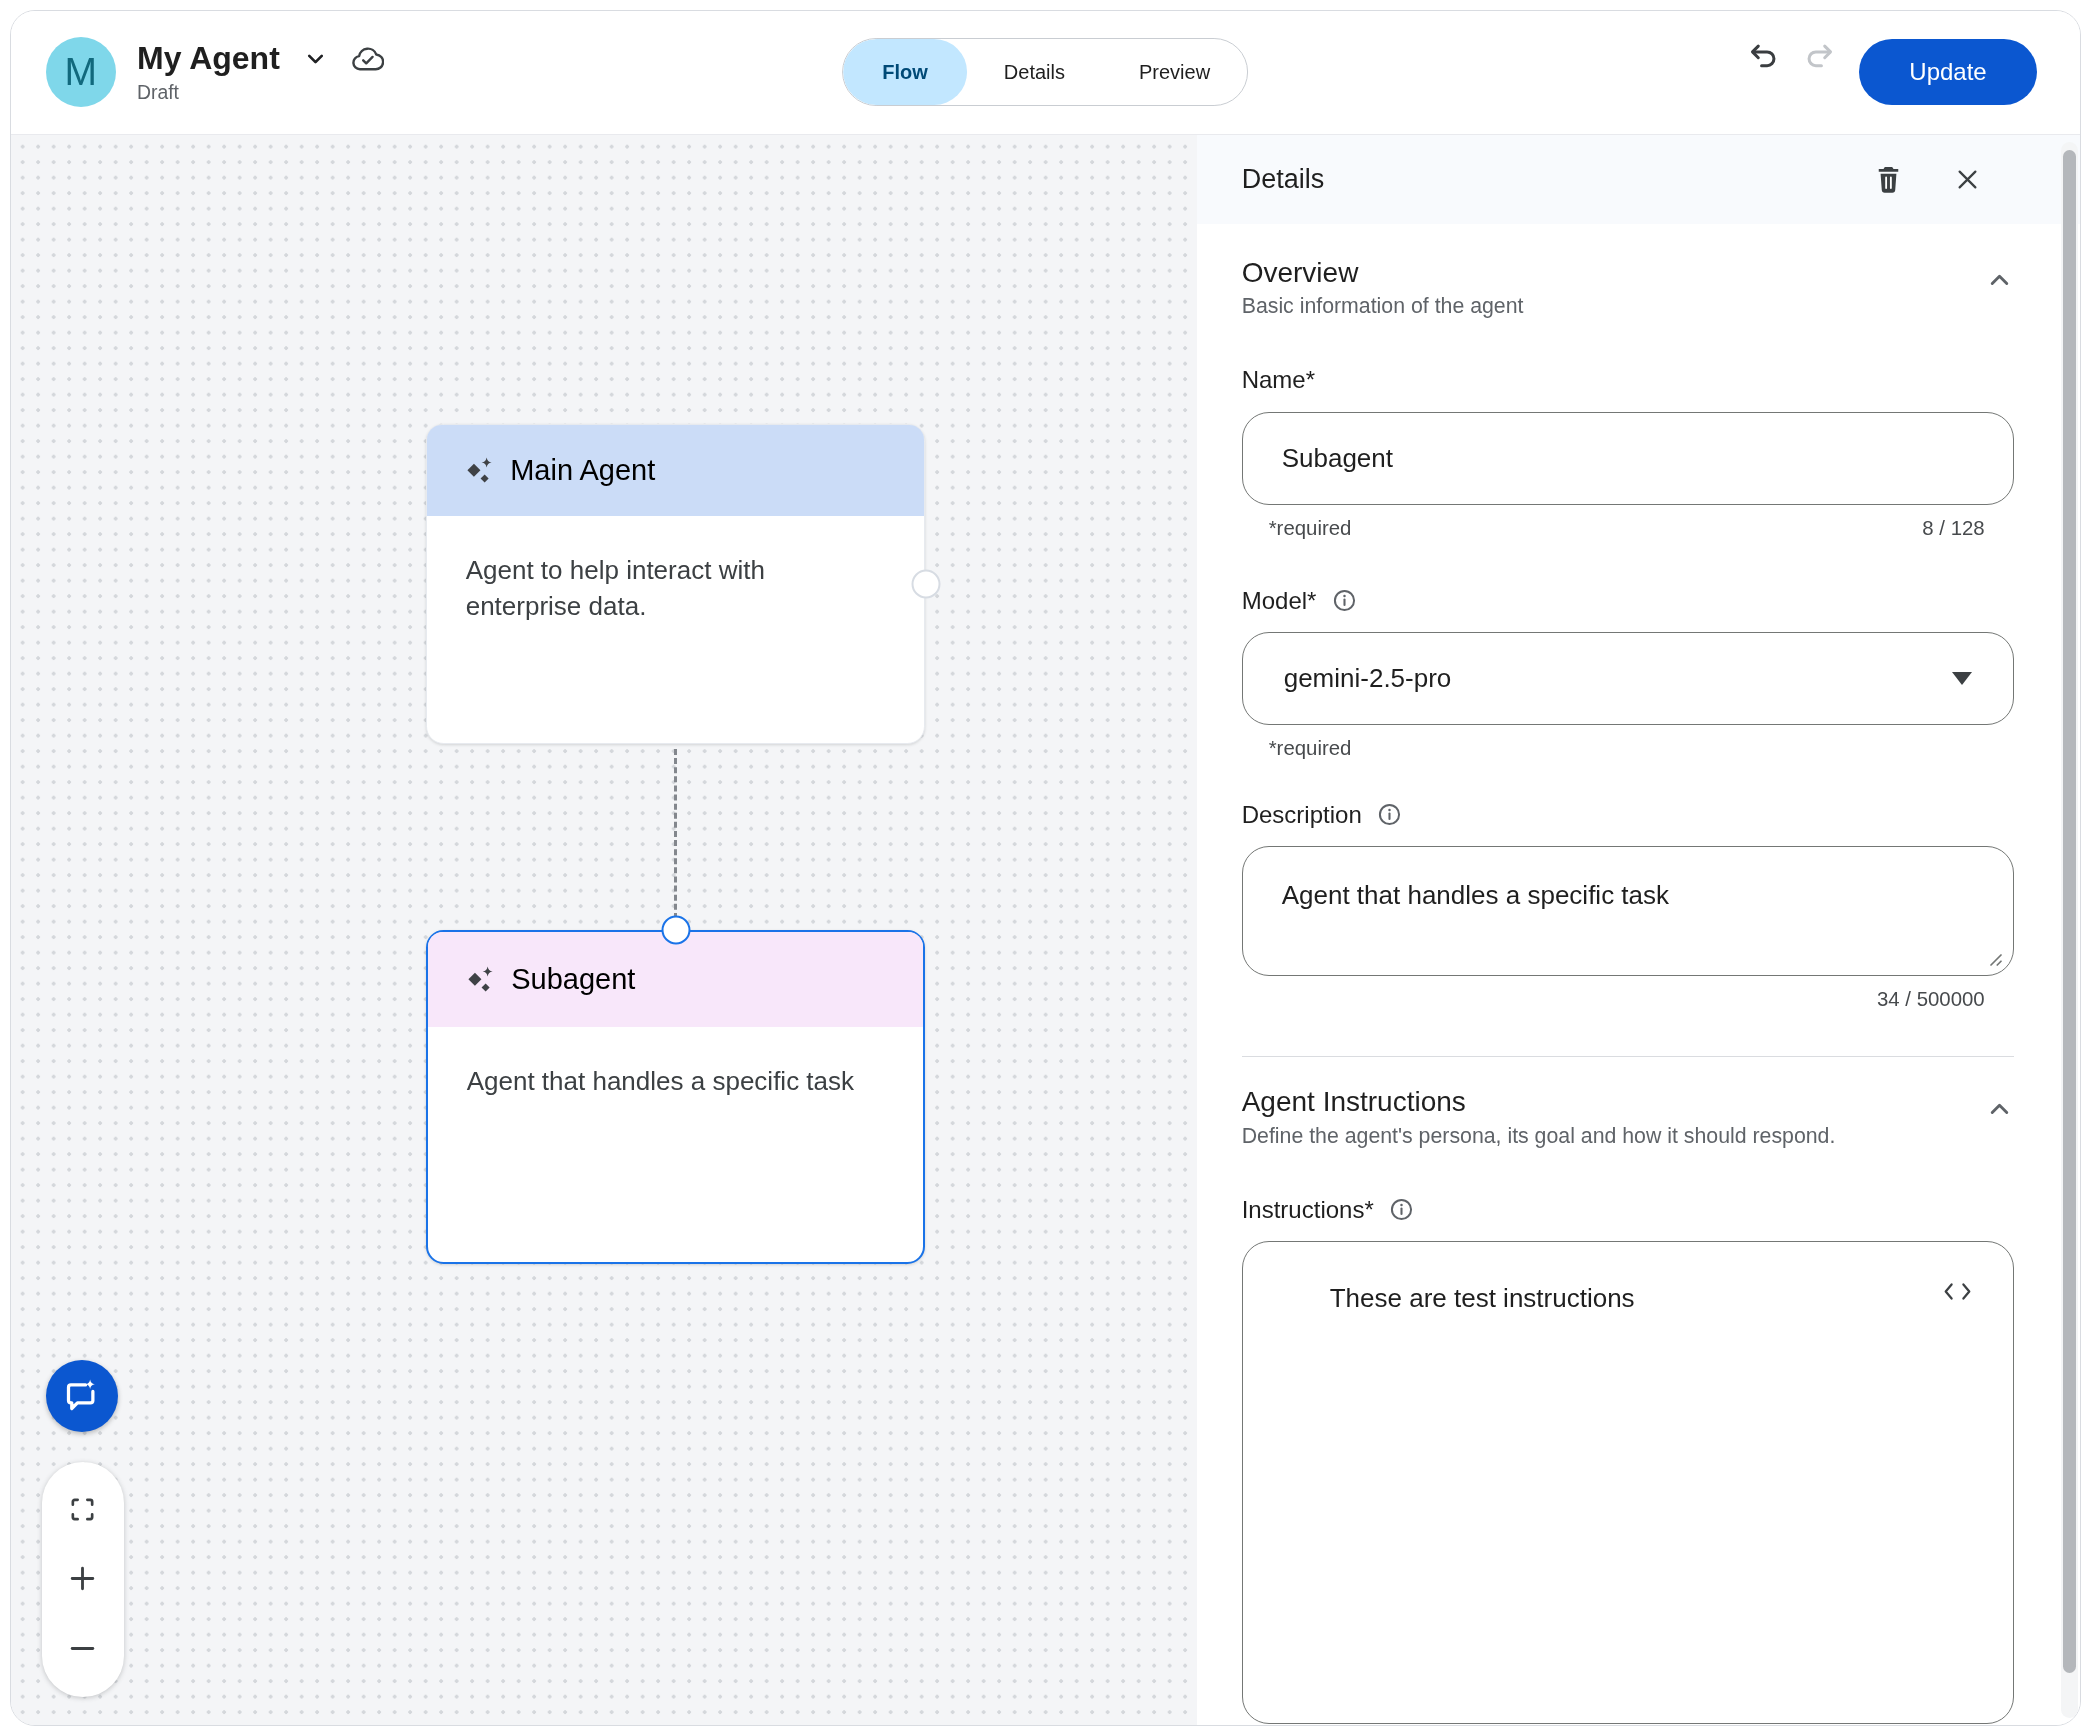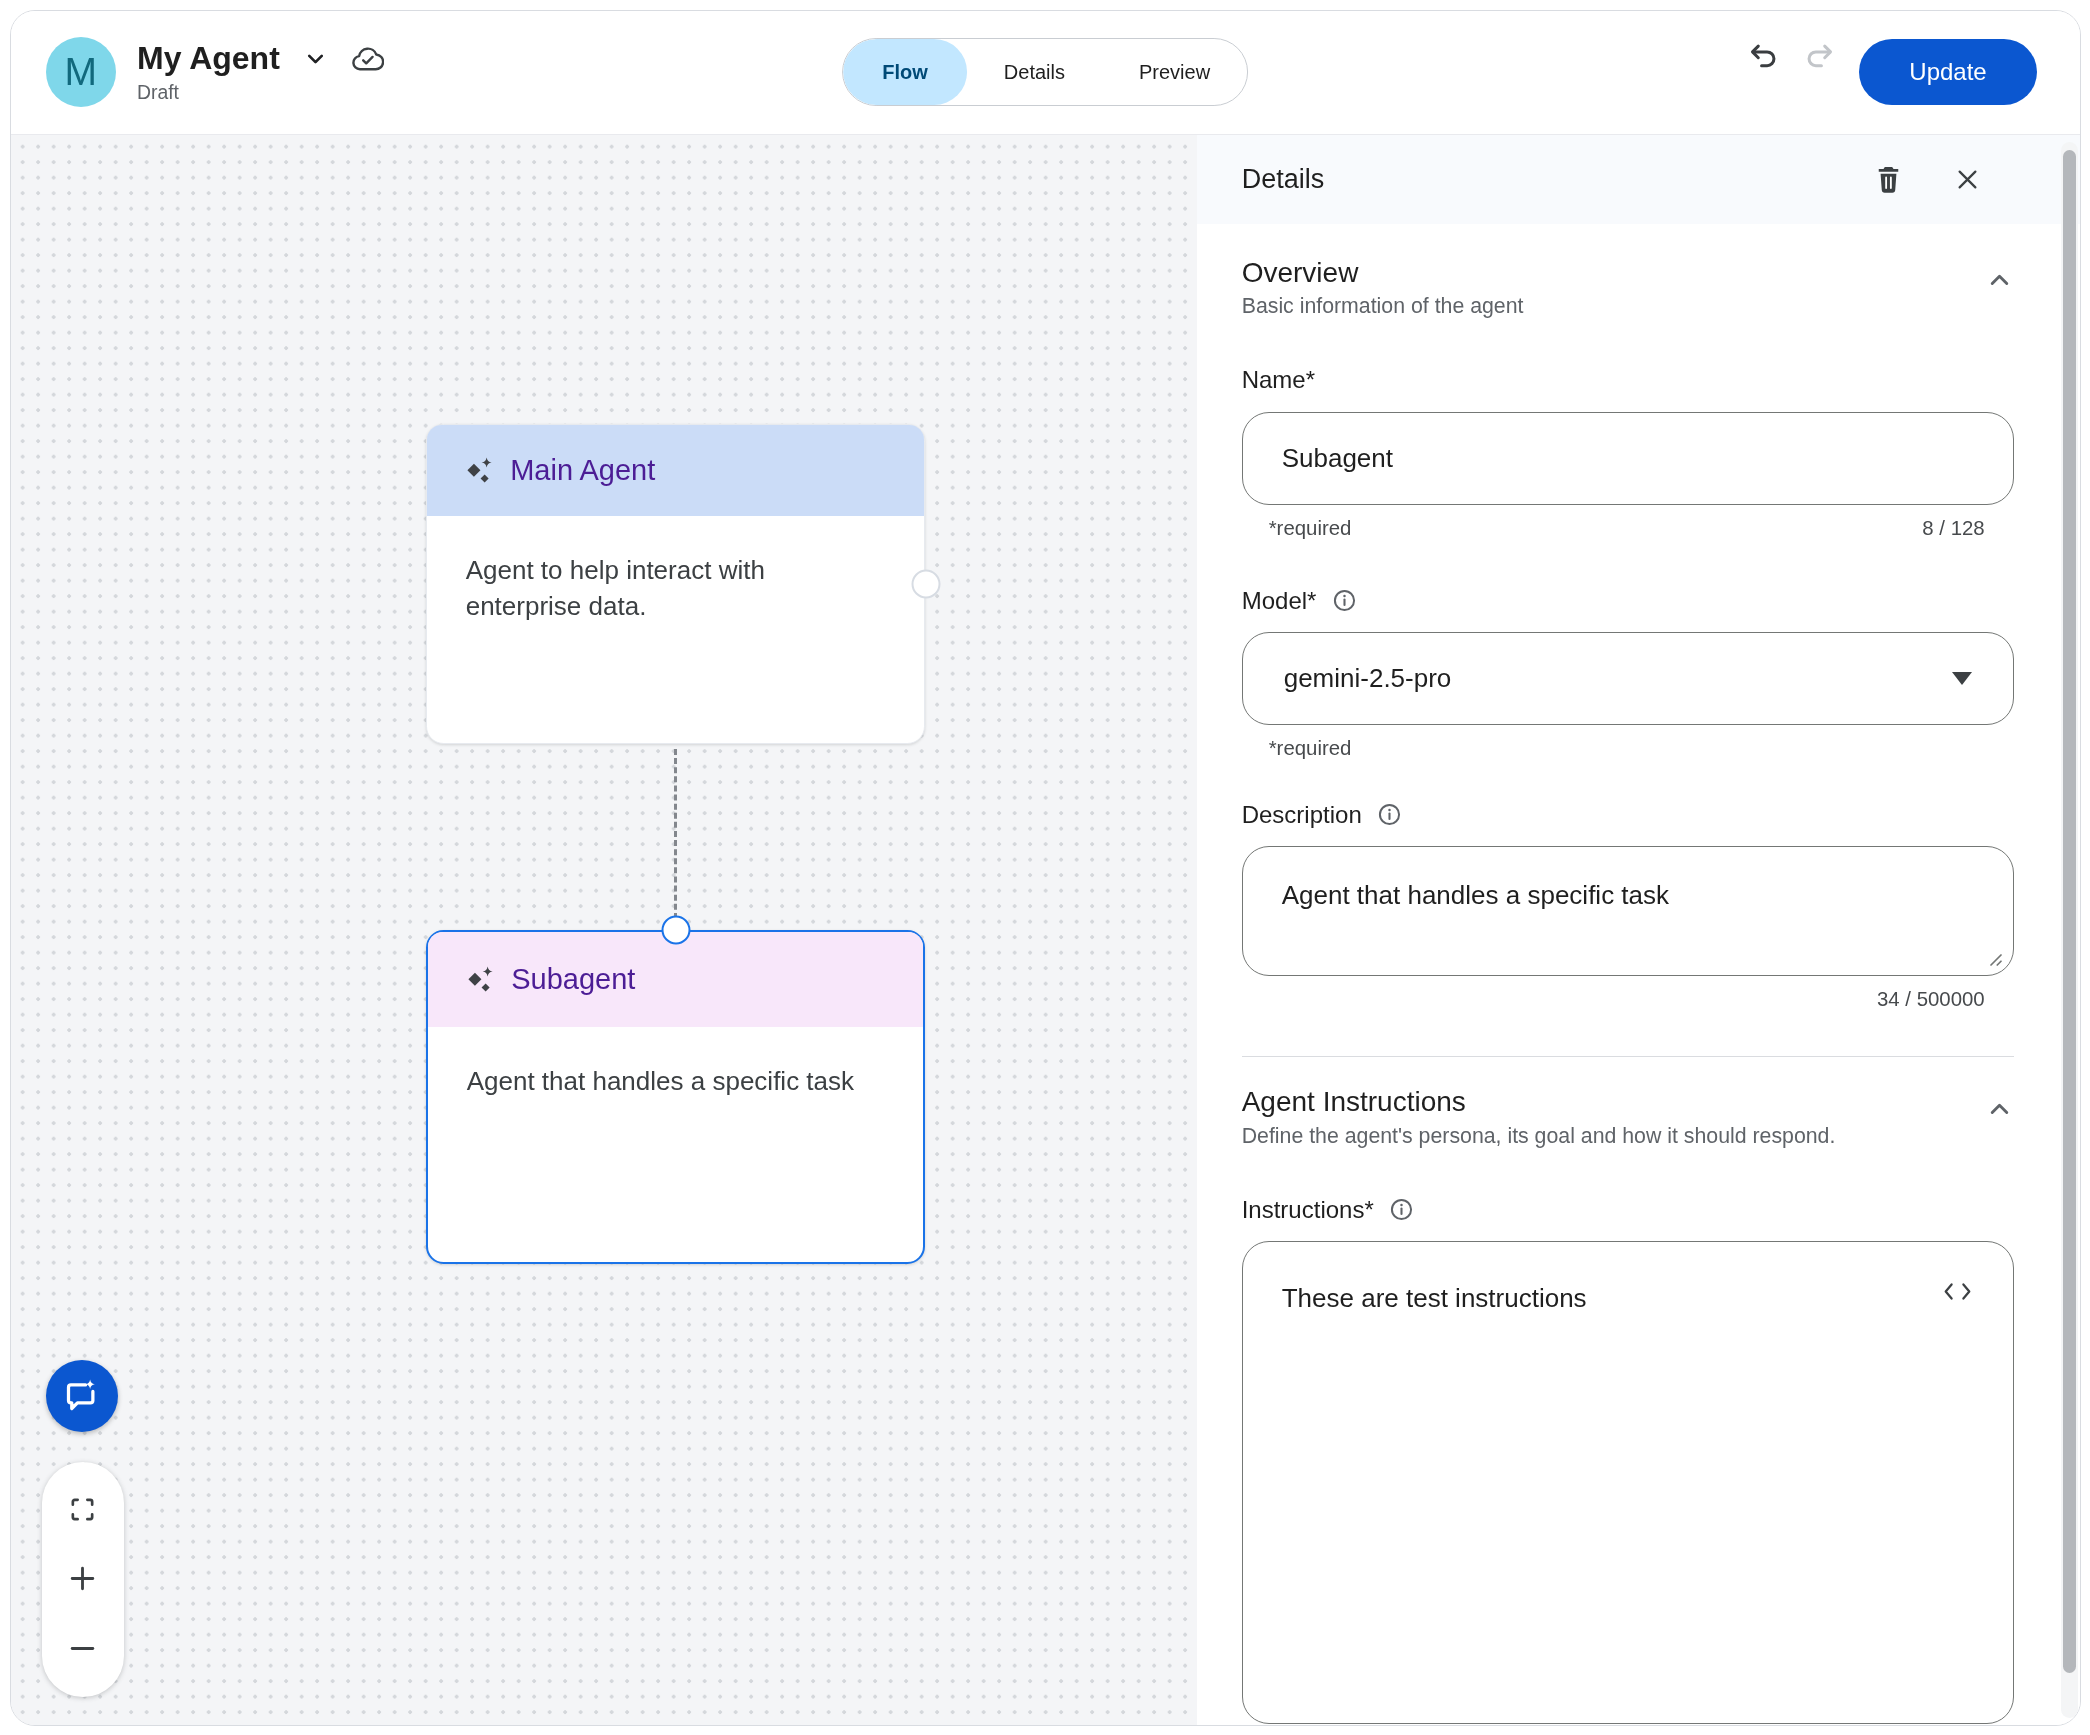--- a/index.html
+++ b/index.html
@@ -38,21 +38,21 @@
     background-size:15.5px 15.5px; background-position:3.9px 3.9px; }
 
   .node { position:absolute; width:499px; background:#fff; border-radius:17.5px;
     box-shadow:0 1px 2.9px rgba(60,64,67,.18); border:1.5px solid #e7eaef; }
   .node-main { left:415px; top:289px; height:320px; }
   .node-sub { left:415px; top:795px; height:334px; border:2.9px solid #1a73e8; }
   .node-header { display:flex; align-items:center; gap:15.5px; padding:0 37px;
     border-radius:14.6px 14.6px 0 0; height:91px; }
   .node-main .node-header { background:#cbdcf7; }
   .node-sub .node-header { background:#f8e7fa; height:95px; }
-  .node-title { font-size:29px; font-weight:500; color:#4c1d95; }
+  .node-title { font-size:29px; font-weight:500; color:#000000; }
   .node-body { padding:37px 39px; font-size:26px; line-height:1.38; color:#3c4043; }
 
   .port { position:absolute; border-radius:50%; background:#fff; }
   .port-right { left:915px; top:449px; width:29px; height:29px; border:2.4px solid #d7dce3; transform:translate(-50%,-50%); }
   .port-top { left:665px; top:795px; width:29px; height:29px; border:2.9px solid #1a73e8; transform:translate(-50%,-50%); z-index:3; }
   .connector { position:absolute; left:663px; top:614px; height:179px; width:0;
     border-left:3.4px dashed #83878d; }
 
   .fab { position:absolute; left:35px; top:1225px; width:72px; height:72px; border-radius:50%;
     background:#0b57d0; border:none; cursor:pointer; display:flex; align-items:center; justify-content:center;
@@ -82,21 +82,21 @@
     margin-top:17.5px; width:100%; border:1.5px solid #747775; border-radius:27px; background:#fff;
     font-family:inherit; color:#1f1f1f; }
   .text-input { height:93px; font-size:26px; padding:0 39px; outline:none; display:block; }
   .select-box { height:93px; display:flex; align-items:center; padding:0 41px; font-size:26px; cursor:pointer;gap:20px; }
   .caret { margin-left:auto; width:0; height:0; border-left:10.7px solid transparent; border-right:10.7px solid transparent;
     border-top:13.6px solid #3c4043; }
   .textarea-box { position:relative; }
   .textarea-box textarea { width:100%; height:100%; border:none; background:transparent; resize:none;
     font-family:inherit; font-size:26px; color:#1f1f1f; padding:33px 39px; outline:none; border-radius:27px; }
   .desc-box { height:130px; }
-  .instr-box { height:483px; }
+  .instr-box { height:483px;padding-left:48px; }
   .instr-box textarea { padding-top:41px; }
   .resize-grip { position:absolute; right:9.7px; bottom:7.8px; }
   .code-toggle { position:absolute; right:39px; top:37px; }
 
   .helper-row { display:flex; justify-content:space-between; margin-top:11.6px; padding:0 29px 0 27px;
     font-size:20.4px; color:#474a4d;text-align:center; }
   .helper-row .right { margin-left:auto; }
   .counter-only { justify-content:flex-end; }
 
   .divider { border:none; border-top:1.5px solid #dadce0; margin:45px 0 29px 0; }

